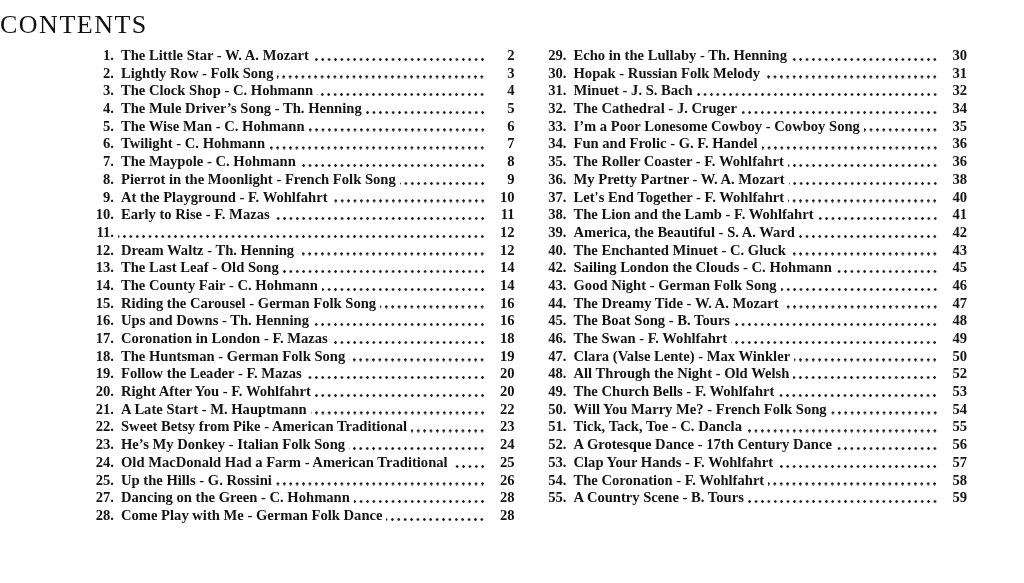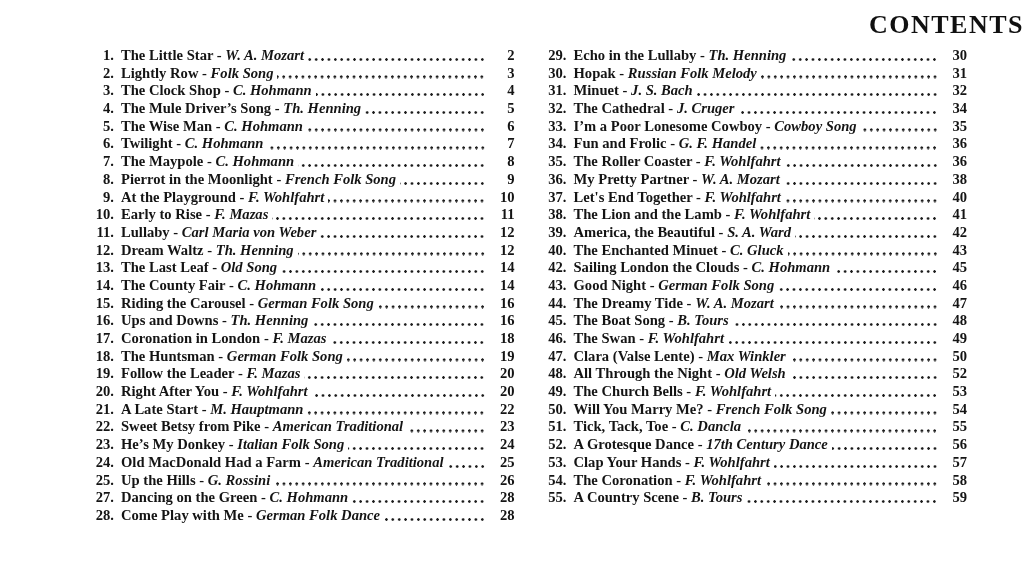--- a/index.html
+++ b/index.html
@@ -13,24 +13,24 @@
     height: 583px;
     background: #ffffff;
     color: #141414;
     font-family: "Liberation Serif", "DejaVu Serif", serif;
     overflow: hidden;
     box-sizing: border-box;
     padding-top: 10px;
   }
   .title {
     margin: 0 0 7px 0;
-    text-align: right;
+    text-align: left;
     font-size: 26px;
     line-height: 30px;
-    font-weight: bold;
+    font-weight: normal;
     letter-spacing: 1.5px;
     color: #101010;
   }
   .columns {
     display: flex;
     box-sizing: border-box;
     padding: 0 57px 0 84px;
     gap: 22px;
   }
   .column {
@@ -49,21 +49,20 @@
   .num {
     width: 30px;
     flex: 0 0 30px;
     text-align: right;
   }
   .titlewrap {
     padding-left: 7px;
     flex: 0 0 auto;
   }
   .composer {
-    font-style: italic;
   }
   .leader {
     flex: 1 1 8px;
     min-width: 8px;
     align-self: flex-end;
     height: 3.4px;
     margin: 0 3px 3.6px 4px;
     background-image: radial-gradient(circle, #1c1c1c 1.15px, rgba(0,0,0,0) 1.6px);
     background-size: 6.4px 3.4px;
     background-repeat: repeat-x;
@@ -137,21 +136,20 @@
           <span class="pagenum">10</span>
         </div>
         <div class="row">
           <span class="num">10.</span>
           <span class="titlewrap"><span class="songtitle">Early to Rise</span><span class="sep"> - </span><span class="composer">F. Mazas</span></span>
           <span class="leader"></span>
           <span class="pagenum">11</span>
         </div>
         <div class="row">
           <span class="num">11.</span>
-          <span class="titlewrap"><span class="songtitle">Lullaby</span><span class="sep"> - </span><span class="composer">Carl Maria von Weber</span></span>
           <span class="leader"></span>
           <span class="pagenum">12</span>
         </div>
         <div class="row">
           <span class="num">12.</span>
           <span class="titlewrap"><span class="songtitle">Dream Waltz</span><span class="sep"> - </span><span class="composer">Th. Henning</span></span>
           <span class="leader"></span>
           <span class="pagenum">12</span>
         </div>
         <div class="row">

